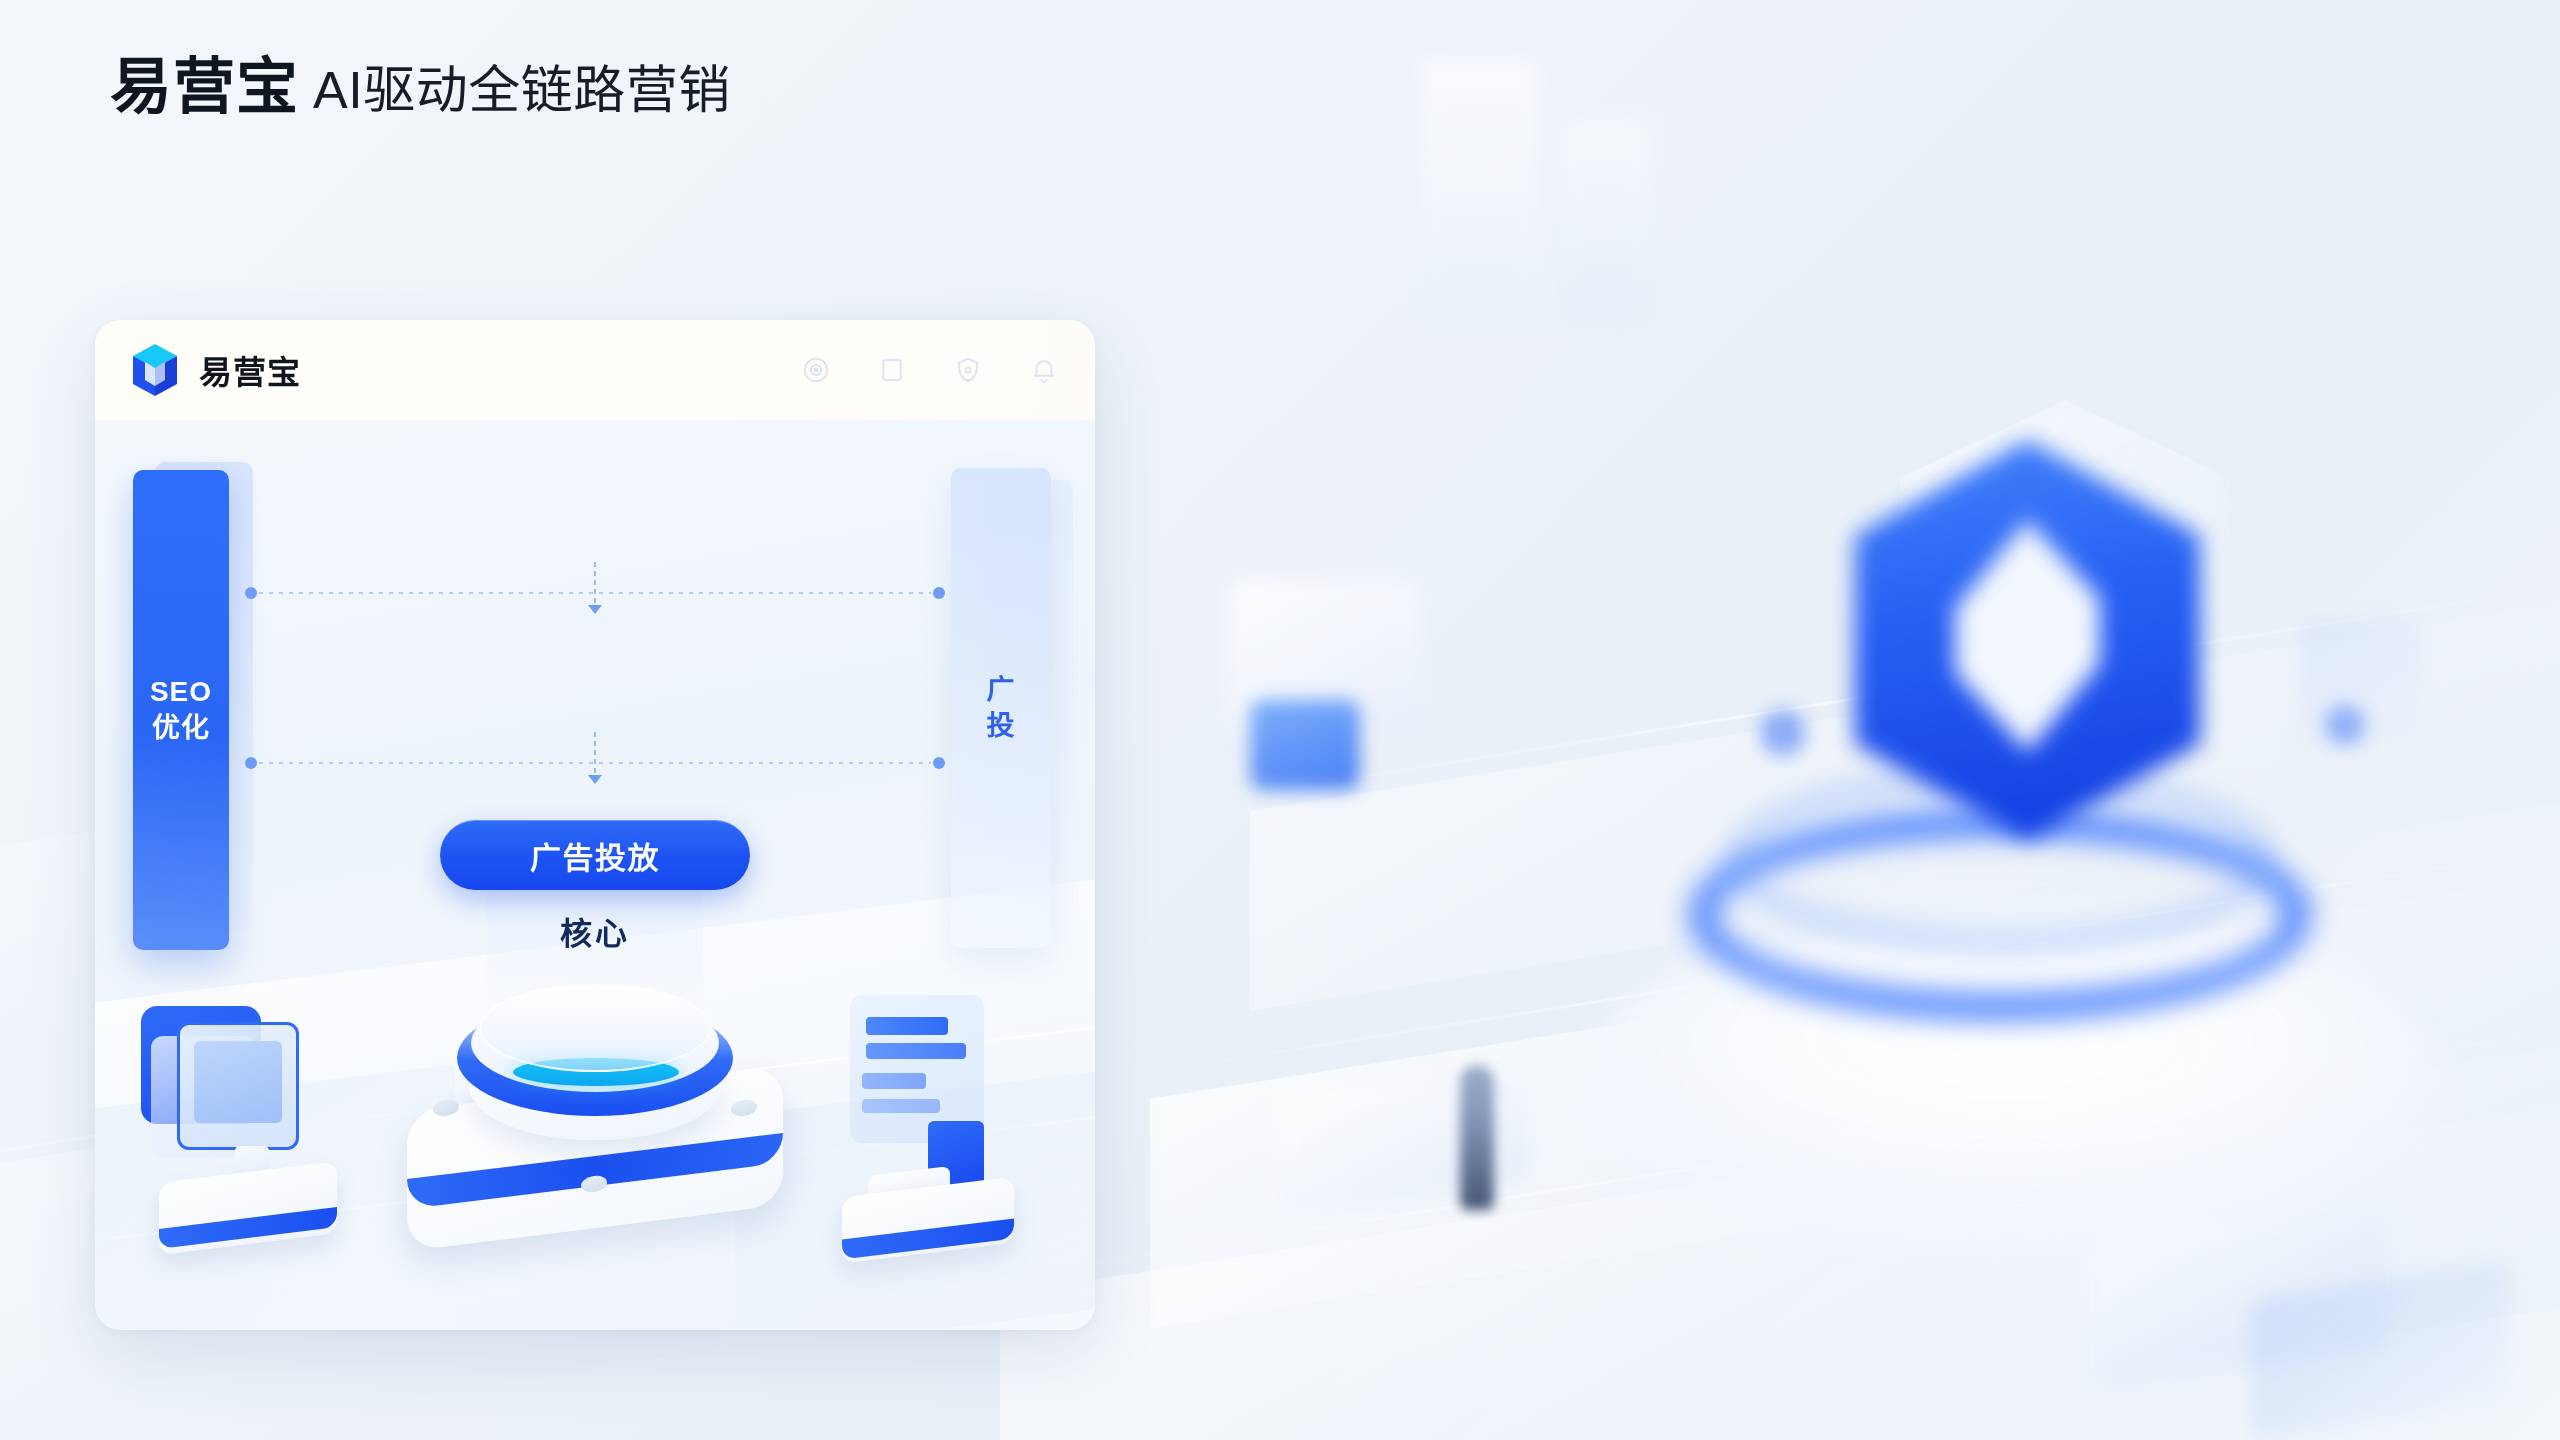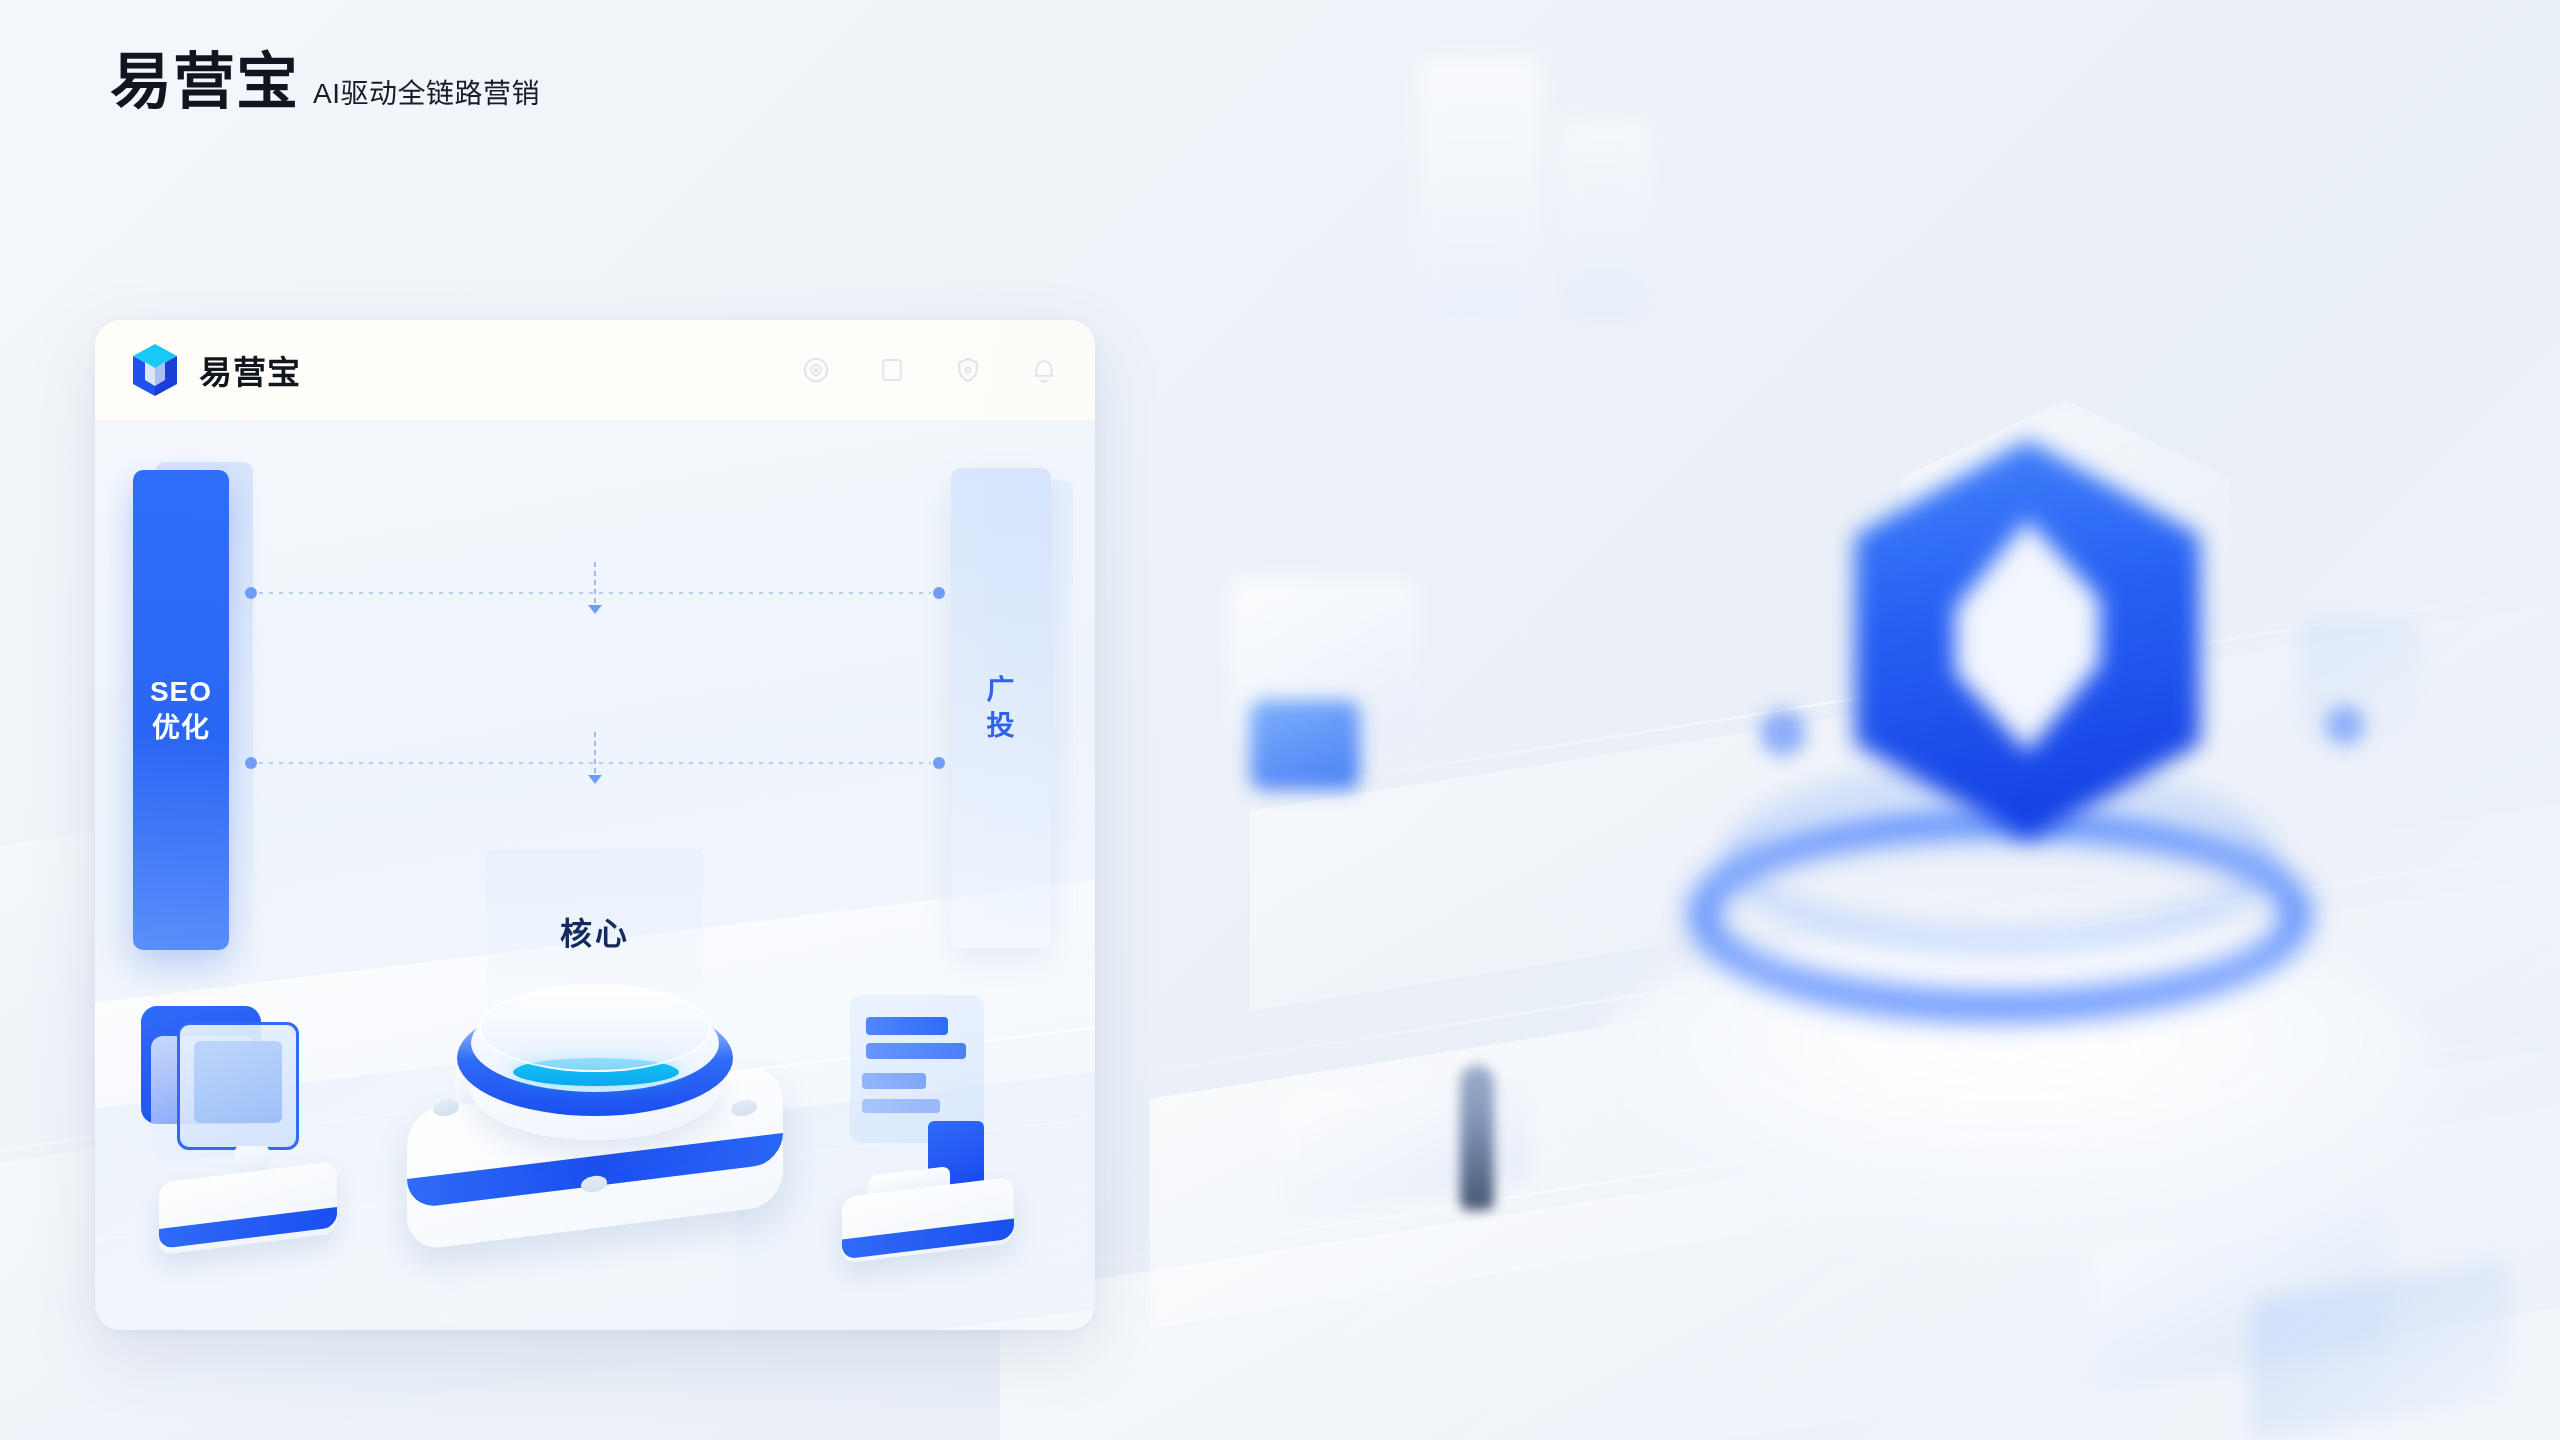--- a/index.html
+++ b/index.html
@@ -167,21 +167,21 @@
     white-space: nowrap;
   }
   .title-main {
     font-size: 62px;
     font-weight: 700;
     color: #10161f;
     letter-spacing: 1px;
     line-height: 1.1;
   }
   .title-sub {
-    font-size: 28px;
+    font-size: 52px;
     font-weight: 400;
     color: #171d26;
     letter-spacing: .5px;
   }
   .page-desc {
     margin-top: 24px;
     font-size: 25px;
     color: #aab6c8;
     letter-spacing: .4px;
     white-space: nowrap;
@@ -659,20 +659,21 @@
     </div>
 
     <div class="pillar-right-2"></div>
     <div class="pillar pillar-right">
       <div class="pillar-text">
         <div>广</div>
         <div>投</div>
       </div>
     </div>
 
+    <div class="pill pill-3">广告投放</div>
 
     <div class="connector-row cr1">
       <div class="conn-dot left"></div>
       <div class="conn-line"></div>
       <div class="conn-dot right"></div>
       <div class="conn-arrow"></div>
     </div>
     <div class="connector-row cr2">
       <div class="conn-dot left"></div>
       <div class="conn-line"></div>

